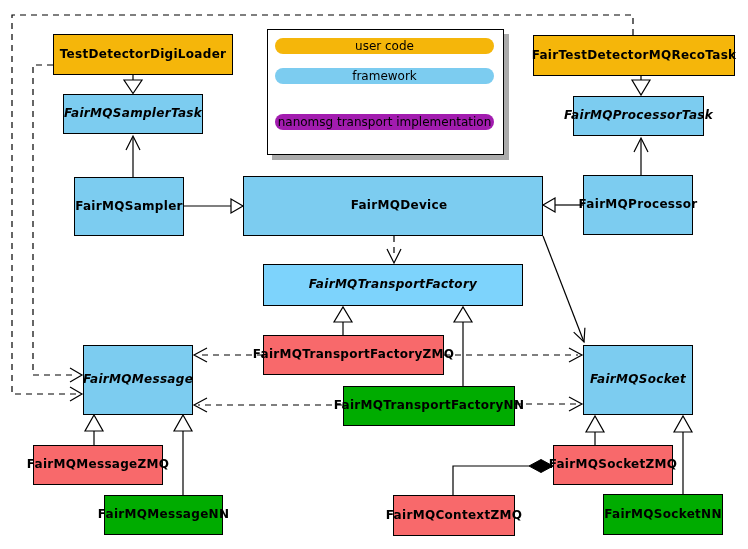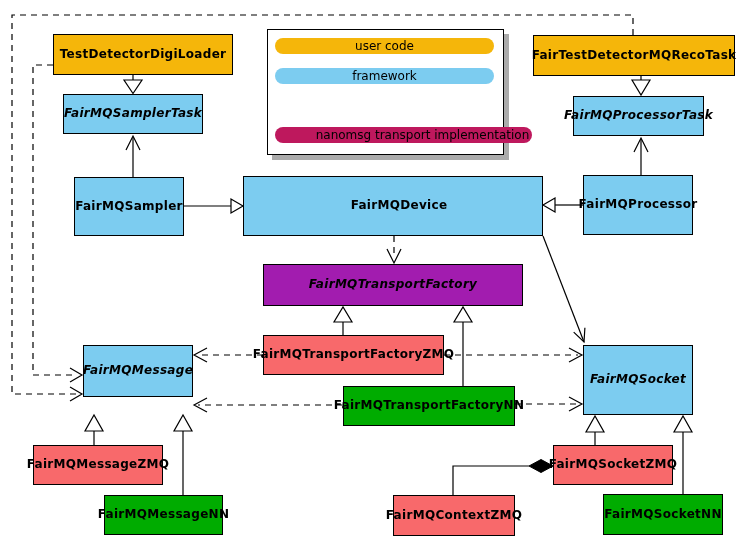--- a/index.html
+++ b/index.html
@@ -138,44 +138,44 @@
     
     <g>
       <polyline class="wire dashed" points="633,35 633,15 12,15 12,394 76,394"></polyline>
       <polyline class="chev" points="70,387 82,394 70,401"></polyline>
     </g>
   </svg>
 
   <div class="legend">
     <div class="legend-bar" style="top: 8px; background-color: rgb(245, 182, 10);">user code</div>
     <div class="legend-bar" style="top: 38px; background-color: rgb(124, 204, 240);">framework</div>
-    <div class="legend-bar" style="top: 97px; background-color: #be185d; padding-left: 38px;">nanomsg transport implementation</div>
+    <div class="legend-bar" style="top: 84px; background-color: #a21caf;">nanomsg transport implementation</div>
   </div>
 
   <div class="node" style="left: 53px; top: 34px; width: 180px; height: 41px; background-color: rgb(245, 182, 10);">TestDetectorDigiLoader</div>
 
   <div class="node" style="left: 533px; top: 35px; width: 202px; height: 41px; background-color: rgb(245, 182, 10);">FairTestDetectorMQRecoTask</div>
 
   <div class="node abstract" style="left: 63px; top: 94px; width: 140px; height: 40px; background-color: rgb(124, 204, 240);">FairMQSamplerTask</div>
 
   <div class="node abstract" style="left: 573px; top: 96px; width: 131px; height: 40px; background-color: rgb(124, 204, 240);">FairMQProcessorTask</div>
 
   <div class="node" style="left: 74px; top: 177px; width: 110px; height: 59px; background-color: rgb(124, 204, 240);">FairMQSampler</div>
 
   <div class="node" style="left: 243px; top: 176px; width: 300px; height: 60px; background-color: rgb(124, 204, 240); padding-left: 12px;">FairMQDevice</div>
 
   <div class="node" style="left: 583px; top: 175px; width: 110px; height: 60px; background-color: rgb(124, 204, 240);">FairMQProcessor</div>
 
-  <div class="node abstract" style="left: 263px; top: 264px; width: 260px; height: 42px; background-color: #a21caf;">FairMQTransportFactory</div>
+  <div class="node abstract" style="left: 263px; top: 264px; width: 260px; height: 42px; background-color: #7dd3fc;">FairMQTransportFactory</div>
 
   <div class="node" style="left: 263px; top: 335px; width: 181px; height: 40px; background-color: rgb(248, 105, 107);">FairMQTransportFactoryZMQ</div>
 
   <div class="node" style="left: 343px; top: 386px; width: 172px; height: 40px; background-color: rgb(0, 172, 0);">FairMQTransportFactoryNN</div>
 
-  <div class="node abstract" style="left: 83px; top: 345px; width: 110px; height: 52px; background-color: rgb(124, 204, 240);">FairMQMessage</div>
+  <div class="node abstract" style="left: 83px; top: 345px; width: 110px; height: 70px; background-color: rgb(124, 204, 240);">FairMQMessage</div>
 
   <div class="node abstract" style="left: 583px; top: 345px; width: 110px; height: 70px; background-color: rgb(124, 204, 240);">FairMQSocket</div>
 
   <div class="node" style="left: 33px; top: 445px; width: 130px; height: 40px; background-color: rgb(248, 105, 107);">FairMQMessageZMQ</div>
 
   <div class="node" style="left: 104px; top: 495px; width: 119px; height: 40px; background-color: rgb(0, 172, 0);">FairMQMessageNN</div>
 
   <div class="node" style="left: 393px; top: 495px; width: 122px; height: 41px; background-color: rgb(248, 105, 107);">FairMQContextZMQ</div>
 
   <div class="node" style="left: 553px; top: 445px; width: 120px; height: 40px; background-color: rgb(248, 105, 107);">FairMQSocketZMQ</div>

